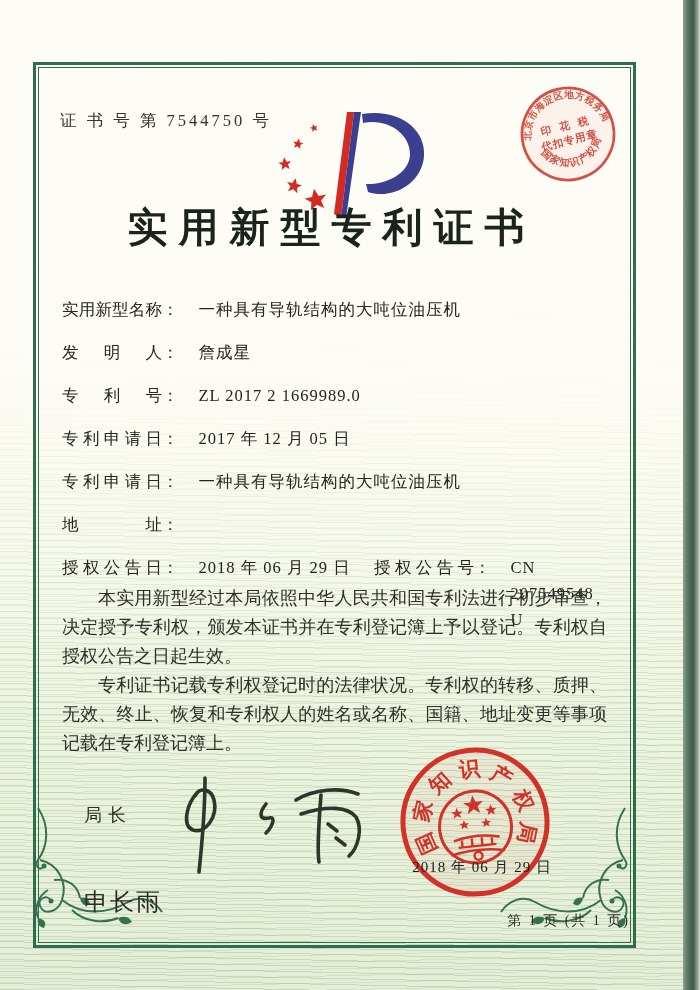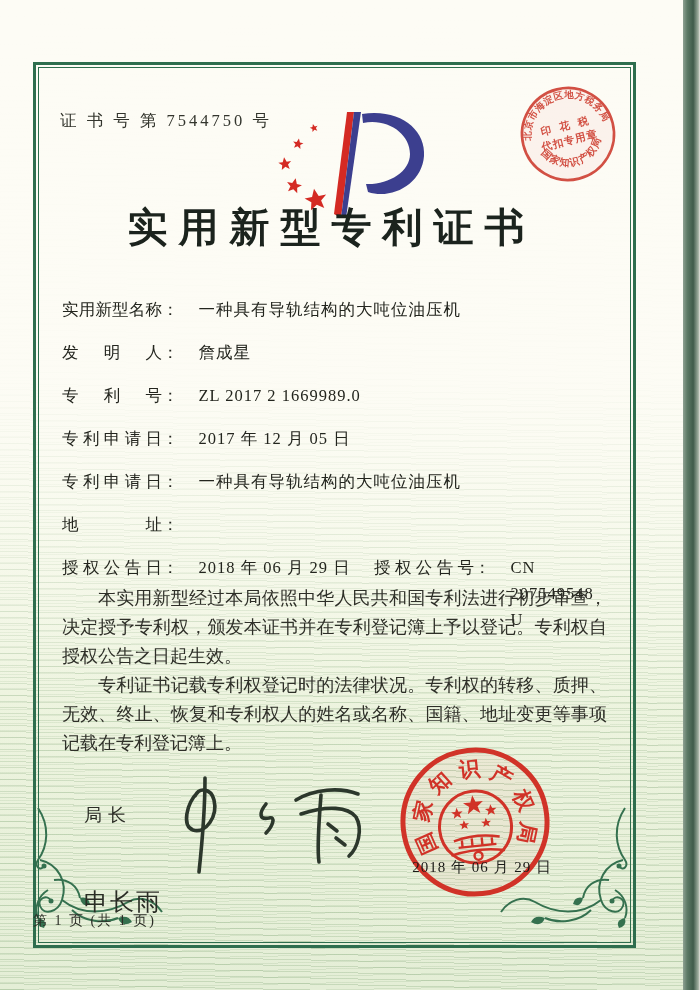--- a/index.html
+++ b/index.html
@@ -54,21 +54,21 @@
   .legal p{margin:0;text-indent:2em;text-align:justify;}
   
   .officer-title{position:absolute;left:84px;top:803px;font-size:18px;letter-spacing:6px;z-index:4;color:#2a2c25;}
   .officer-name{position:absolute;left:84px;top:886px;font-size:24px;letter-spacing:2px;z-index:4;color:#2a2c25;}
   .signature{position:absolute;left:168px;top:772px;width:215px;height:108px;z-index:4;}
   .big-seal{position:absolute;left:396px;top:743px;width:158px;height:158px;transform:rotate(-6deg);opacity:.95;z-index:4;}
   .seal-date{
     position:absolute;left:402px;top:858px;width:160px;text-align:center;
     font-size:15px;color:#191a17;letter-spacing:1px;z-index:5;
   }
-  .footer{position:absolute;left:33px;top:912px;width:597px;text-align:left;font-size:14px;letter-spacing:2px;z-index:4;color:#2c2e27;}
+  .footer{position:absolute;left:33px;top:912px;width:597px;text-align:right;font-size:14px;letter-spacing:2px;z-index:4;color:#2c2e27;}
 </style>
 </head>
 <body>
 
 <div class="paper">
 
   <div class="frame">
     <div class="frame-inner"></div>
   </div>
 

